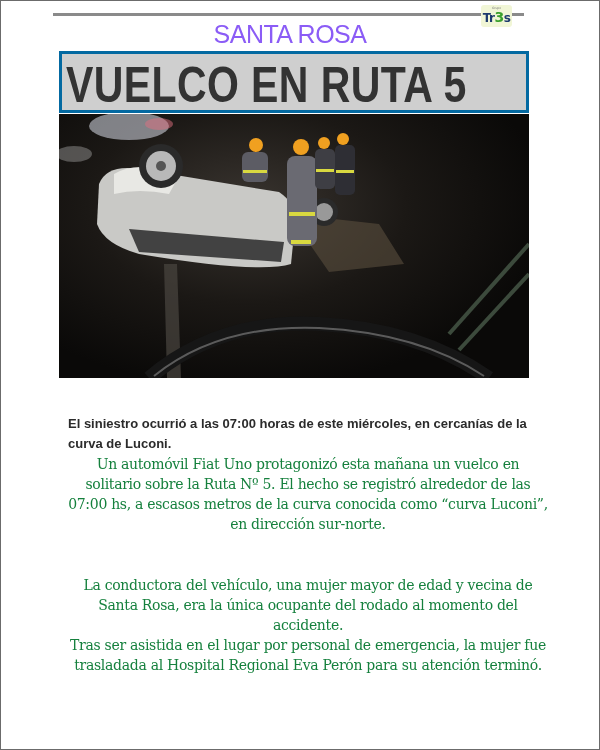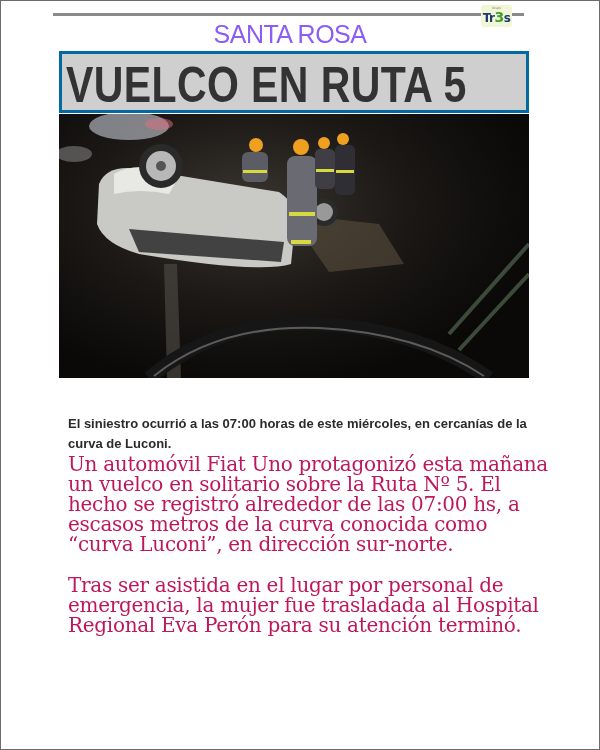--- a/index.html
+++ b/index.html
@@ -53,22 +53,23 @@
       overflow: hidden;
     }
     .photo svg { position: absolute; left: 0; top: 0; }
     .lede {
       position: absolute; left: 68px; top: 394px; width: 480px;
       font-family: "Liberation Sans", sans-serif; font-weight: bold;
       font-size: 13px; line-height: 20px; color: #2b2b2b; margin-top: 20px;
     }
     .body-text {
       position: absolute; left: 68px; width: 480px;
-      font-family: "DejaVu Serif", serif; font-size: 20px; line-height: 20px; color: #be185d;
+      font-family: "DejaVu Serif", serif; font-size: 14px; line-height: 20px; color: #15803d;
       letter-spacing: -0.3px;
+      text-align: center;
     }
     .p1 { top: 454px; }
     .p2 { top: 575px; }
     .body-text p { margin: 0; }
   </style>
 </head>
 <body>
 
 <div class="frame"></div>
 
@@ -130,14 +131,15 @@
   </svg>
 </div>
 
 <div class="lede">El siniestro ocurrió a las 07:00 horas de este miércoles, en cercanías de la curva de Luconi.</div>
 
 <div class="body-text p1">
   <p>Un automóvil Fiat Uno protagonizó esta mañana un vuelco en solitario sobre la Ruta Nº 5. El hecho se registró alrededor de las 07:00 hs, a escasos metros de la curva conocida como “curva Luconi”, en dirección sur-norte.</p>
 </div>
 
 <div class="body-text p2">
+  <p>La conductora del vehículo, una mujer mayor de edad y vecina de Santa Rosa, era la única ocupante del rodado al momento del accidente.</p>
   <p>Tras ser asistida en el lugar por personal de emergencia, la mujer fue trasladada al Hospital Regional Eva Perón para su atención terminó.</p>
 </div>
 
 </body></html>

